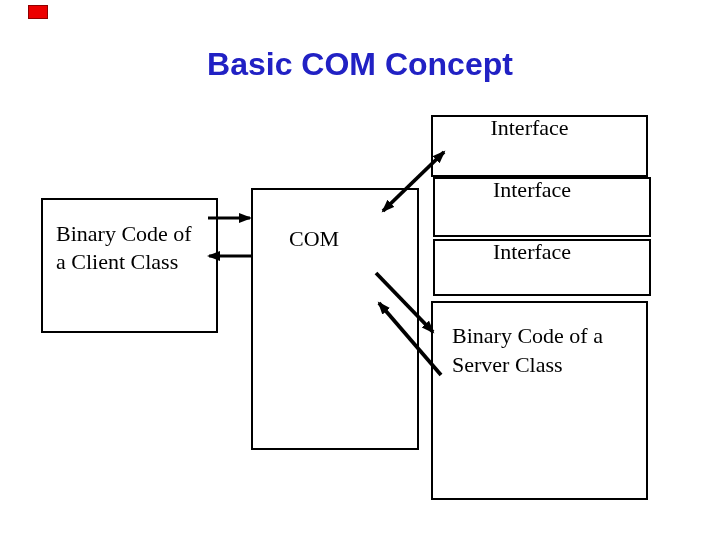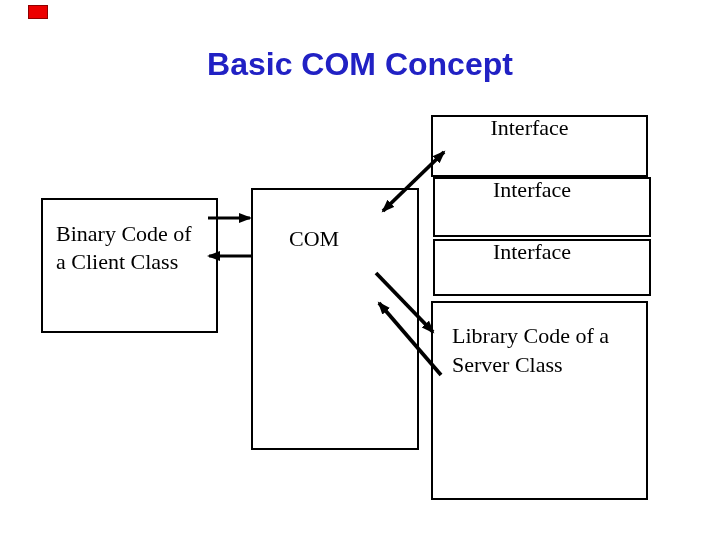--- a/index.html
+++ b/index.html
@@ -99,21 +99,21 @@
   <div class="box box-if2 iface">
     <div class="label">Interface</div>
   </div>
 
   <div class="box box-if3 iface">
     <div class="label">Interface</div>
   </div>
 
   <div class="box box-server">
     <div class="label">
-      <span>Library Code of a</span>
+      <span>Binary Code of a</span>
       <span>Server Class</span>
     </div>
   </div>
 
   <svg class="arrow-layer" width="720" height="540" viewBox="0 0 720 540" xmlns="http://www.w3.org/2000/svg">
     <defs>
       <marker id="ah" markerUnits="userSpaceOnUse" markerWidth="14" markerHeight="12" refX="11" refY="5" orient="auto-start-reverse">
         <path d="M0,0 L13,5 L0,10 Z" fill="#000000"></path>
       </marker>
     </defs>

